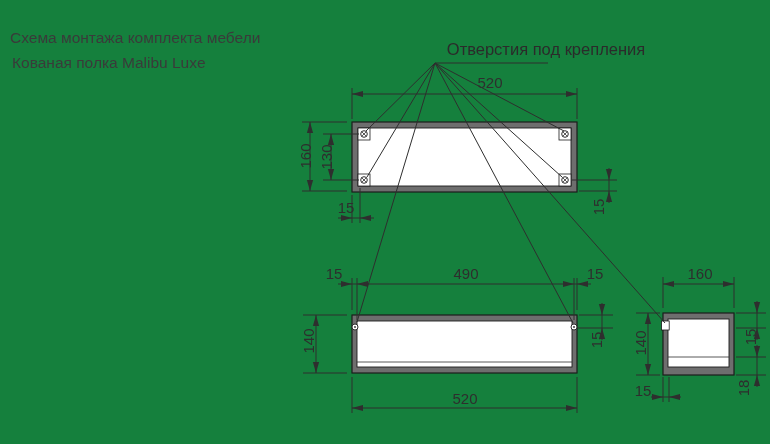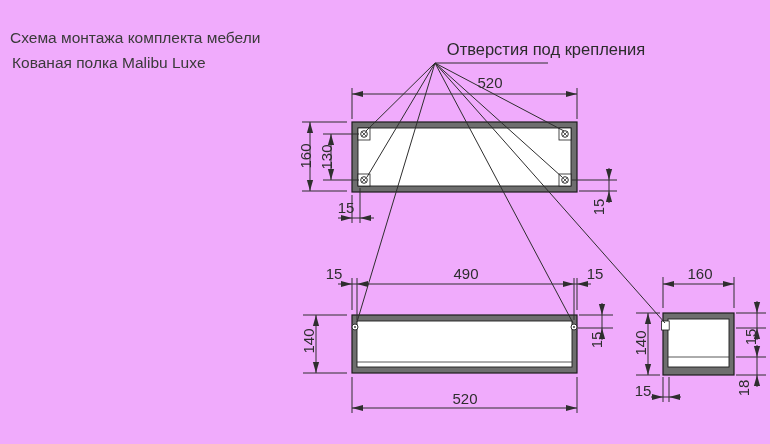--- a/index.html
+++ b/index.html
@@ -1,17 +1,17 @@
 <!DOCTYPE html>
 <html><head>
 <meta charset="utf-8">
 <style>
   html,body{margin:0;padding:0;background:#ffffff;}
   body{width:770px;height:444px;overflow:hidden;}
-  .stage{position:relative;width:770px;height:444px;background:#f0abfc;}
+  .stage{position:relative;width:770px;height:444px;background:#15803d;}
   svg{display:block;}
   svg text{font-family:"Liberation Sans",sans-serif;fill:#2e2e2e;}
   .ttl{font-size:15.5px;fill:#3a3a3a;}
   .hdr{font-size:16.5px;fill:#2b2b2b;}
   .dim{font-size:15px;}
   .ln{stroke:#2e2e2e;stroke-width:1;fill:none;}
   .thin{stroke:#2e2e2e;stroke-width:0.8;fill:none;}
   .frame{fill:#6e6e6e;stroke:#1c1c1c;stroke-width:1.2;}
   .inner{fill:#ffffff;stroke:#1c1c1c;stroke-width:0.9;}
   .holebox{fill:#ffffff;stroke:#1c1c1c;stroke-width:0.8;}

